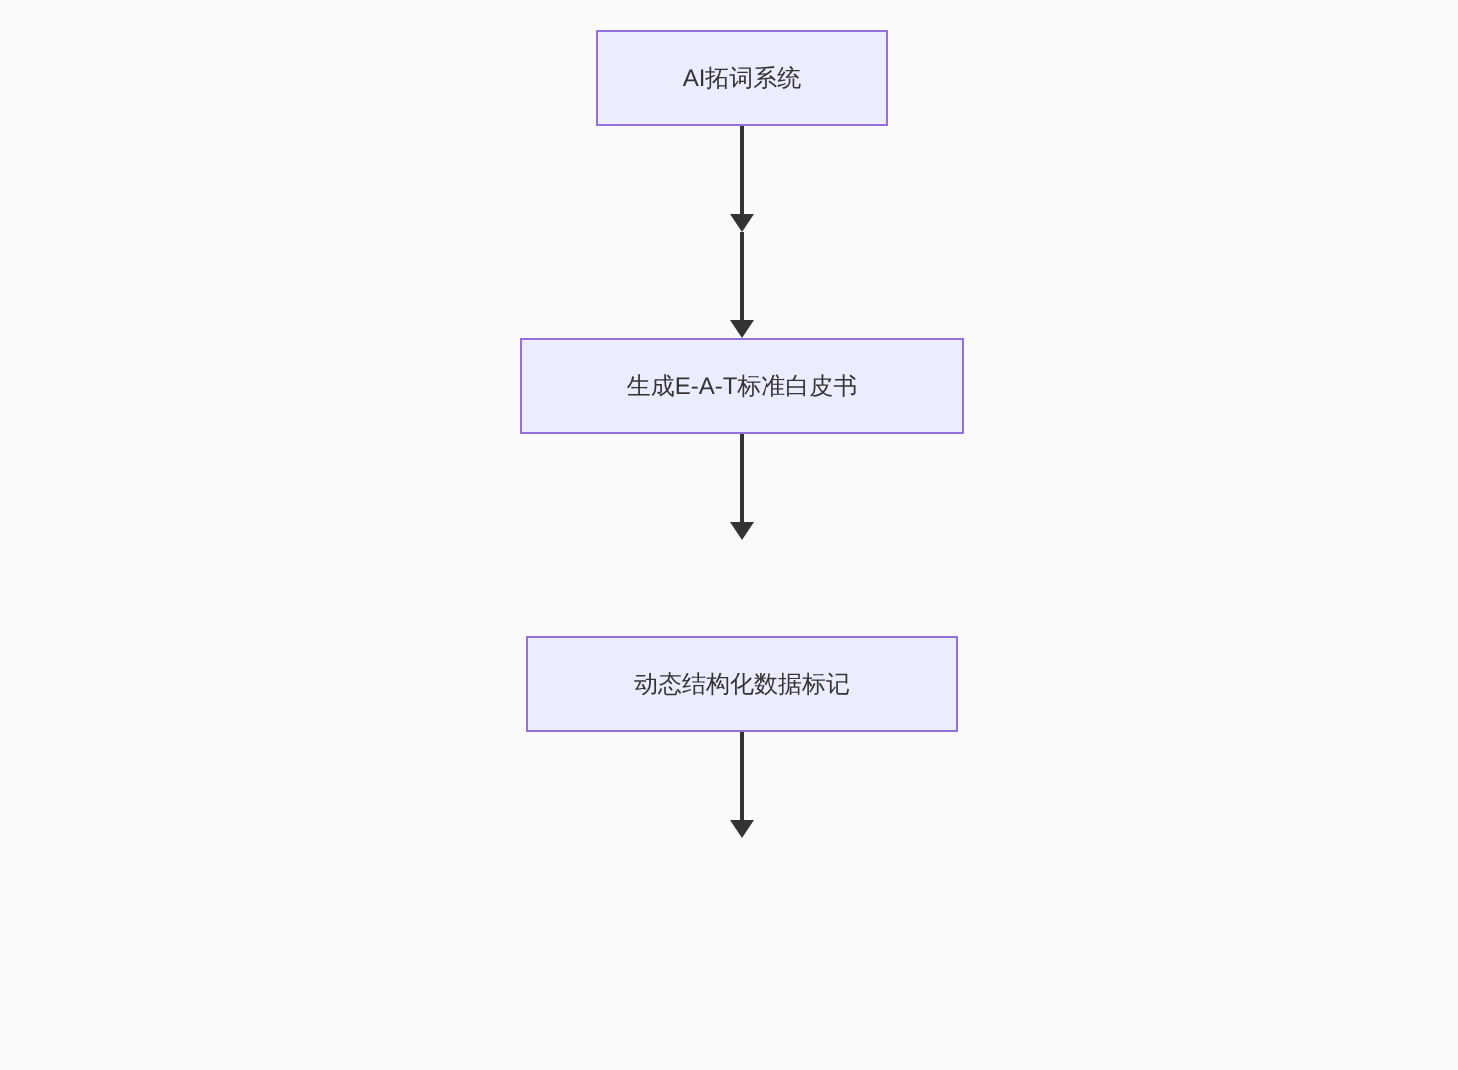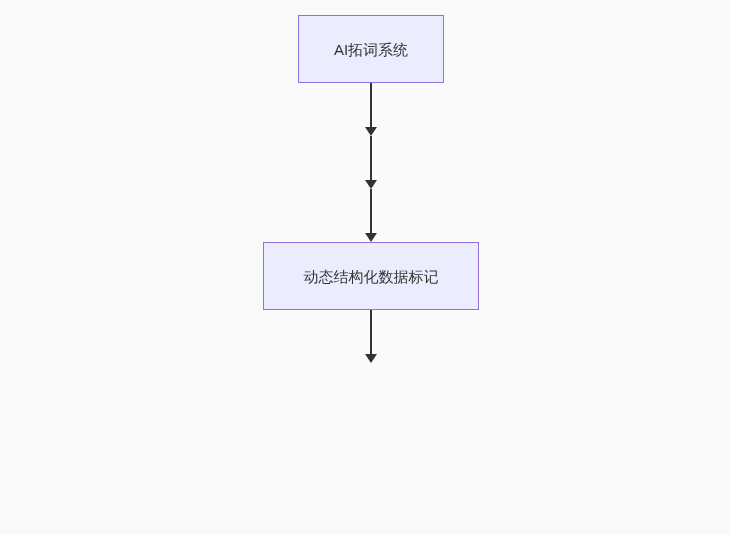--- a/index.html
+++ b/index.html
@@ -22,36 +22,36 @@
     position: absolute;
     left: 371px;
     top: 15px;
     transform: translateX(-50%);
     display: flex;
     flex-direction: column;
     align-items: center;
   }
   .node {
     box-sizing: border-box;
-    height: 68px;
+    height: 48px;
     display: flex;
     align-items: center;
     justify-content: center;
     background: #ececff;
     border: 1px solid #9370db;
     color: #333333;
-    font-size: 15px;
+    font-size: 12px;
     line-height: 1;
     white-space: nowrap;
     text-align: center;
   }
   .node.n0 { width: 146px; }
   .node.n1 { width: 193px; }
   .node.n2 { width: 222px; }
-  .node.n3 { width: 216px; }
+  .node.n3 { width: 216px; margin-top: 48px; }
   .node.n4 { width: 229px; }
   .edge {
     height: 53px;
     display: flex;
     flex-direction: column;
     align-items: center;
   }
   .edge .shaft {
     width: 2px;
     flex: 1 1 auto;
@@ -79,20 +79,23 @@
       <div class="shaft"></div>
       <div class="head"></div>
     </div>
 
 
     <div class="edge">
       <div class="shaft"></div>
       <div class="head"></div>
     </div>
 
+    <div class="node n2">
+      <span>生成E-A-T标准白皮书</span>
+    </div>
 
     <div class="edge">
       <div class="shaft"></div>
       <div class="head"></div>
     </div>
 
     <div class="node n3">
       <span>动态结构化数据标记</span>
     </div>
 

